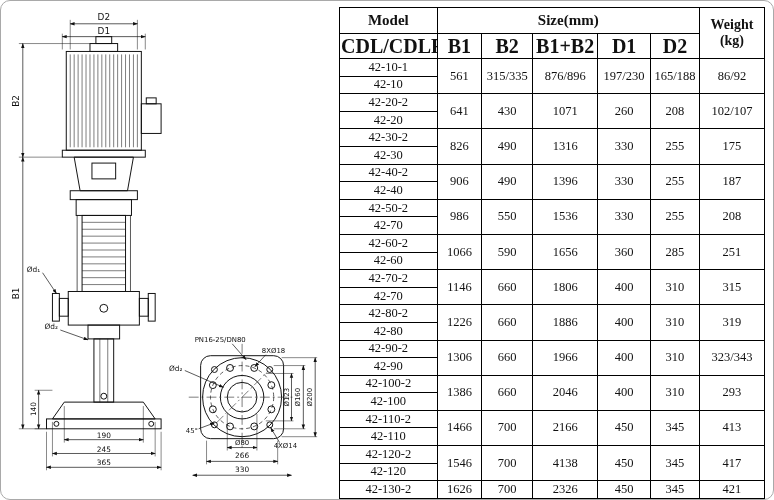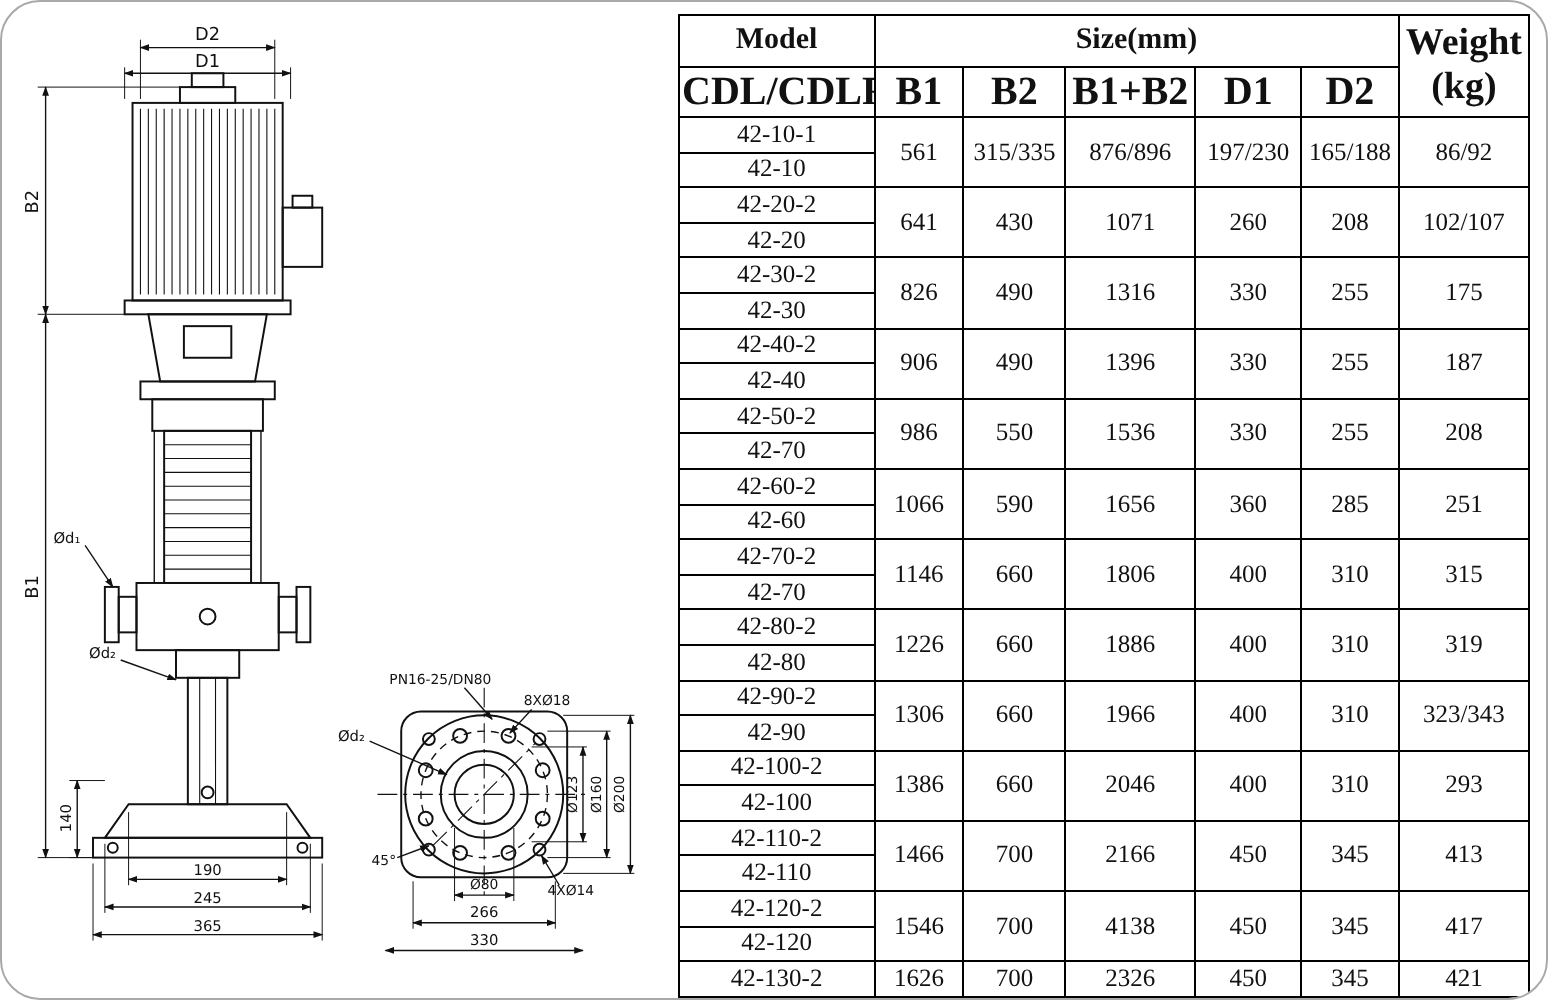--- a/index.html
+++ b/index.html
@@ -5,21 +5,21 @@
   * { margin:0; padding:0; box-sizing:border-box; }
   html,body { background:#fff; }
   body {
     width:774px; height:500px;
     font-family:"Liberation Serif", serif;
     color:#111;
   }
   .page {
     width:774px; height:500px;
     border:1px solid #a9a9a9;
-    border-radius:20px;
+    border-radius:10px;
     background:#fff;
     display:flex;
     padding:6px 8px 6px 2px;
     gap:4px;
     overflow:hidden;
   }
   .drawing-panel { width:332px; height:486px; flex:none; }
   .table-panel { flex:1; height:492px; }
   table.spec-table {
     border-collapse:collapse;
@@ -30,21 +30,21 @@
   .spec-table th, .spec-table td {
     border:1px solid #000;
     text-align:center;
     vertical-align:middle;
     padding:0 1px;
     overflow:hidden;
     white-space:nowrap;
   }
   .spec-table th.h1 { font-size:15px; font-weight:bold; height:26px; }
   .spec-table th.h2 { font-size:20px; font-weight:bold; height:25px; }
-  .spec-table th.weight { font-size:19px; font-weight:bold; line-height:1.15; }
+  .spec-table th.weight { font-size:14px; font-weight:bold; line-height:1.15; }
   .spec-table td { font-size:12.5px; height:17px; font-weight:400; }
   svg text { font-family:"DejaVu Sans", sans-serif; }
 </style>
 </head>
 <body>
 
 <div class="page">
 
   <div class="drawing-panel">
     <svg viewBox="0 0 332 492" width="332" height="486" xmlns="http://www.w3.org/2000/svg">

